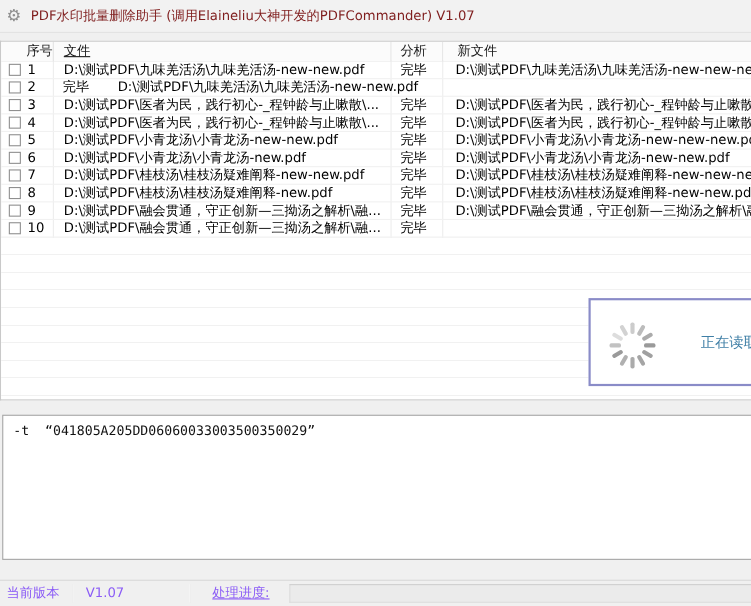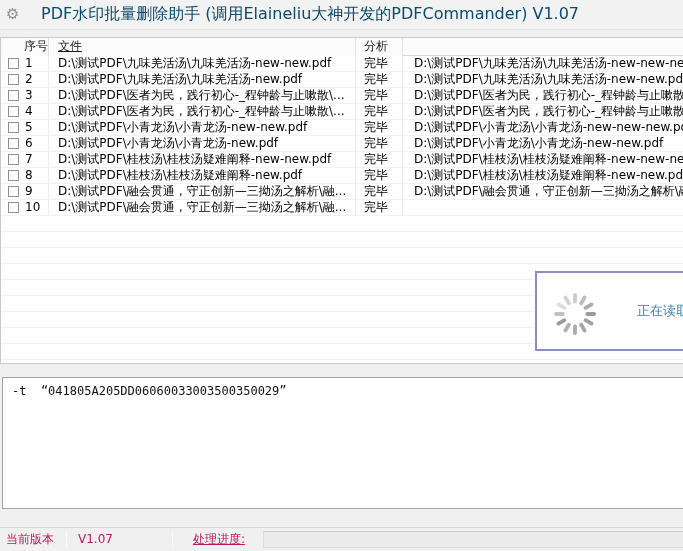--- a/index.html
+++ b/index.html
@@ -15,21 +15,21 @@
   .titlebar {
     position:absolute; left:0; top:0; width:683px; height:30px;
     background:#f2f2f2; border-bottom:1px solid #e3e3e3;
     display:flex; align-items:center;
   }
   .titlebar .app-icon {
     width:15px; height:15px; margin-left:6px; color:#8d8d8d;
     font-size:15px; line-height:15px; display:inline-block;
   }
   .titlebar .title-text {
-    margin-left:20px; color:#0c4a6e; font-size:16px; white-space:nowrap;
+    margin-left:7px; color:#7f1d1d; font-size:12px; white-space:nowrap;
   }
 
   
   .listview {
     position:absolute; left:0; top:37px; width:684px; height:327px;
     background:#fff; border:1px solid #c9c9c9; border-right:none;
     overflow:hidden;
   }
   .lv-header { position:relative; height:18px; background:#fbfbfb;
     border-bottom:1px solid #d8d8d8; display:flex; z-index:2; }
@@ -85,21 +85,21 @@
     overflow:hidden;
   }
 
   
   .statusbar {
     position:absolute; left:0; top:527px; width:683px; height:24px;
     background:#f0f0f0; border-top:1px solid #d9d9d9;
   }
   .statusbar .slabel {
     position:absolute; top:0; height:23px; line-height:23px;
-    color:#be185d; white-space:nowrap;
+    color:#8b5cf6; white-space:nowrap;
   }
   .sb-version-label { left:6px; }
   .sb-version       { left:78px; }
   .sb-progress-label{ left:193px;text-decoration:underline; }
   .sb-sep { position:absolute; top:3px; height:17px; width:1px; background:#d6d6d6;
             border-right:1px solid #fbfbfb; }
   .sep0 { left:66px; } .sep1 { left:172px; }
   .sb-progress-panel {
     position:absolute; left:263px; right:-4px; top:3px; bottom:3px;
     background:#ebebeb; border:1px solid #dcdcdc; border-top-color:#cfcfcf;
@@ -111,41 +111,41 @@
 <div class="titlebar">
   <span class="app-icon">⚙</span>
   <span class="title-text">PDF水印批量删除助手 (调用Elaineliu大神开发的PDFCommander) V1.07</span>
 </div>
 
 <div class="listview">
   <div class="lv-header">
     <div class="hcell h0">序号</div>
     <div class="hcell h1">文件</div>
     <div class="hcell h2">分析</div>
+    <div class="hcell h3">新文件</div>
   </div>
   <div class="vline vl0"></div>
   <div class="vline vl1"></div>
   <div class="vline vl2"></div>
   <div class="empty-grid"></div>
   <div class="lv-body">
       <div class="row">
     <div class="c c0">
       <span class="cb"></span>
       <span class="num">1</span>
     </div>
     <div class="c c1">D:\测试PDF\九味羌活汤\九味羌活汤-new-new.pdf</div>
     <div class="c c2">完毕</div>
     <div class="c c3">D:\测试PDF\九味羌活汤\九味羌活汤-new-new-new.pdf</div>
   </div>
       <div class="row">
     <div class="c c0">
       <span class="cb"></span>
       <span class="num">2</span>
     </div>
-    <div class="c c1">D:\测试PDF\九味羌活汤\九味羌活汤-new.pdf</div>
     <div class="c c2">完毕</div>
     <div class="c c3">D:\测试PDF\九味羌活汤\九味羌活汤-new-new.pdf</div>
   </div>
       <div class="row">
     <div class="c c0">
       <span class="cb"></span>
       <span class="num">3</span>
     </div>
     <div class="c c1">D:\测试PDF\医者为民，践行初心-_程钟龄与止嗽散\...</div>
     <div class="c c2">完毕</div>

